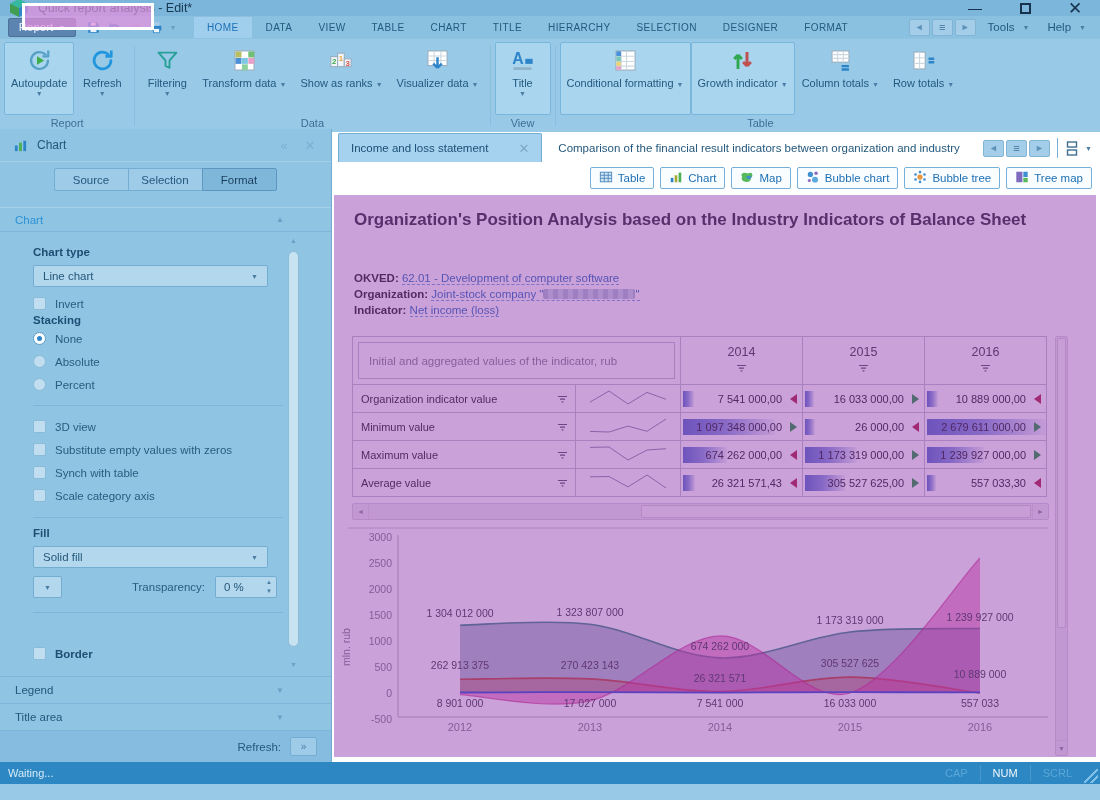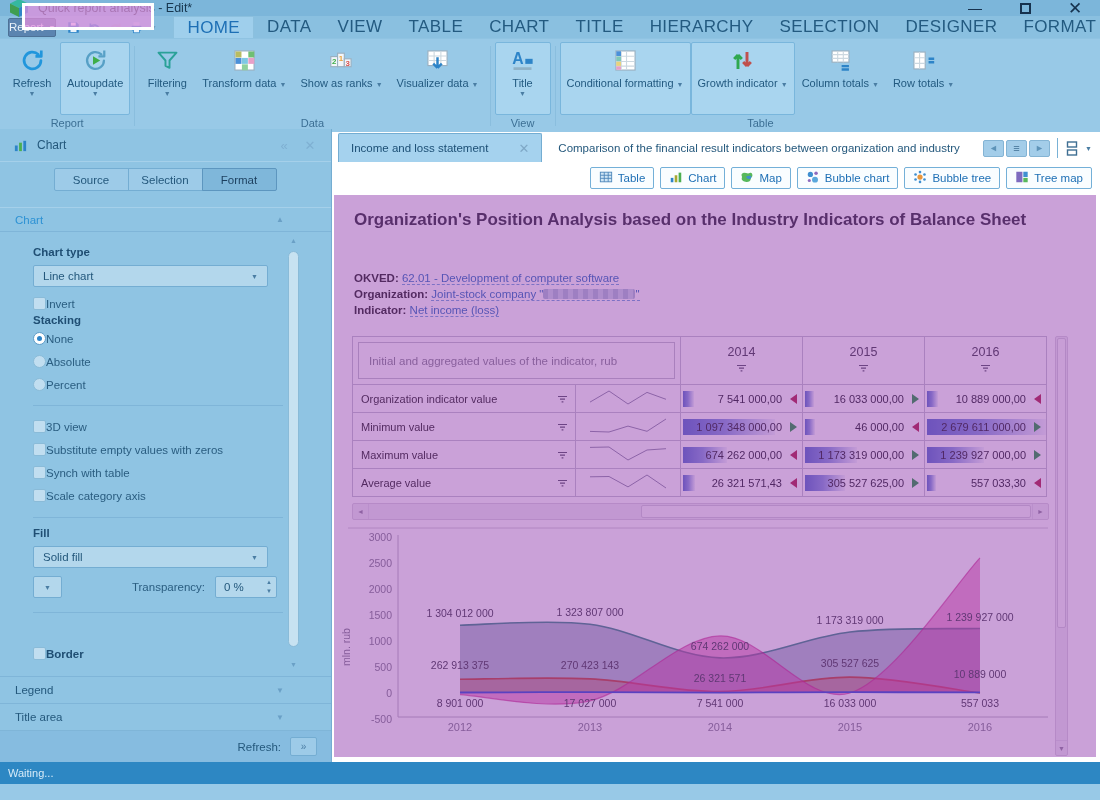--- a/index.html
+++ b/index.html
@@ -15,21 +15,21 @@
 .max-glyph{width:11px;height:11px;border:2px solid #16324e}
 
 .tabrow{height:23px;background:#8ac0e0;display:flex;align-items:center;border-bottom:1px solid #8fc3e2}
 .report-btn{margin-left:8px;width:68px;height:19px;background:#5b84b0;border:1px solid #4d7196;border-radius:2px;color:#e9f2f9;font-size:11.5px;display:flex;align-items:center;justify-content:center;gap:5px}
 .dd{font-size:7px;color:inherit}
 .qa{display:flex;align-items:center;margin-left:7px}
 .qa-btn{width:21px;height:19px;display:flex;align-items:center;justify-content:center}
 .qa-btn svg{width:15px;height:15px}
 .qa-dd{width:12px;color:#6f9cbd;font-size:7px;text-align:center}
 .ribbon-tabs{display:flex;margin-left:14px;height:100%}
-.r-tab{padding:0 13px;display:flex;align-items:center;font-size:17px;color:#235a80;letter-spacing:.4px}
+.r-tab{padding:0 13px;display:flex;align-items:center;font-size:10px;color:#235a80;letter-spacing:.4px}
 .r-tab.active{background:#9fcfec;color:#1d6fb5;border:1px solid #8cc0de;border-bottom:none}
 .tabrow-right{margin-left:auto;display:flex;align-items:center;gap:6px;margin-right:8px}
 .nav3{display:flex;gap:2px}
 .nav-btn{width:21px;height:17px;border:1px solid #84b4d4;background:#a3cde9;border-radius:2px;display:flex;align-items:center;justify-content:center;font-size:9px;color:#5d93b8}
 .nav-btn.mid{color:#3f6f93;font-size:11px}
 .menu-label{font-size:11.5px;color:#235a80;display:flex;gap:8px;align-items:center;padding:0 6px}
 .menu-label .dd{color:#4a7da3}
 
 .ribbon{height:90px;background:#98c9e7;display:flex;padding:2px 2px 0 4px}
 .rb-group{display:flex;flex-direction:column}
@@ -53,21 +53,21 @@
 .sp-tabs{position:absolute;top:39px;left:0;right:0;display:flex;justify-content:center}
 .sp-tab{width:75px;height:23px;border:1px solid #74add2;margin-left:-1px;display:flex;align-items:center;justify-content:center;font-size:11.5px;color:#24587c;background:#9dcbe8}
 .sp-tab:first-child{border-radius:2px 0 0 2px}
 .sp-tab:last-child{border-radius:0 2px 2px 0}
 .sp-tab.active{background:#7fb7da;border-color:#5d96bf;color:#1c3f5e}
 .sp-section-h{position:absolute;top:78px;left:0;right:0;height:25px;border-top:1px solid #a5d0ea;border-bottom:1px solid #7fb5d8;display:flex;align-items:center;padding:0 15px 0 15px;color:#2d92d4;font-size:11.5px}
 .sp-section-h .arr{margin-left:auto;margin-right:32px;color:#6aa0c6;font-size:8px}
 .sp-label-bold{position:absolute;left:33px;font-weight:bold;font-size:11.5px;color:#1f4e73}
 .sp-dd{position:absolute;left:33px;width:235px;height:22px;border:1px solid #74add2;border-radius:2px;background:rgba(255,255,255,.32);display:flex;align-items:center;padding:0 9px;font-size:11.5px;color:#24587c}
 .sp-dd .dd{margin-left:auto;color:#4a7da3}
-.sp-item{height:23px;display:flex;align-items:center;font-size:11.5px;color:#2a5d80}
+.sp-item{height:23px;display:flex;align-items:center;gap:9px;font-size:11.5px;color:#2a5d80}
 .cbox{width:13px;height:13px;border:1px solid #8abbd8;background:rgba(255,255,255,.45);border-radius:2px;flex:none}
 .rdot{width:13px;height:13px;border:1px solid #8abbd8;background:rgba(255,255,255,.45);border-radius:50%;position:relative;flex:none}
 .rdot.sel{background:#fff;border-color:#5d9cc8}
 .rdot.sel::after{content:"";position:absolute;inset:3px;border-radius:50%;background:#2d84c8}
 .sp-hr{position:absolute;left:33px;width:250px;height:1px;background:#7fb5d8}
 .mini-dd{position:absolute;left:33px;width:29px;height:22px;border:1px solid #74add2;border-radius:2px;background:rgba(255,255,255,.32);display:flex;align-items:center;justify-content:center;color:#4a7da3}
 .transp-label{position:absolute;left:100px;width:105px;text-align:right;font-size:11.5px;color:#2a5d80}
 .spinner{position:absolute;left:215px;width:62px;height:22px;border:1px solid #74add2;border-radius:2px;background:rgba(255,255,255,.32);display:flex;align-items:center;font-size:11.5px;color:#24587c;padding-left:8px}
 .spin-arrows{position:absolute;right:4px;top:1px;display:flex;flex-direction:column;font-size:6px;color:#4a7da3;line-height:9px}
 .sp-bottomrow{position:absolute;left:0;right:0;height:27px;border-top:1px solid #7fb5d8;display:flex;align-items:center;padding:0 15px;font-size:11.5px;color:#24587c}
@@ -212,35 +212,35 @@
       <div class="menu-label">
           <span>Help</span>
           <span class="dd">▼</span>
         </div>
     </div>
   </div>
 
   <div class="ribbon" id="ribbonGroups">
       <div class="rb-group">
         <div class="rb-buttons">
-          <div class="rb-btn">
-            <span class="rb-icon"><svg viewBox="0 0 24 24">
-                <path d="M19.5 12a7.5 7.5 0 1 1-2.3-5.4" fill="none" stroke="#2196dc" stroke-width="2.4" stroke-linecap="round"></path>
-                <path d="M19.8 3.2v5.2h-5.2" fill="none" stroke="#2196dc" stroke-width="2.4" stroke-linejoin="round"></path>
-              </svg></span>
-            <span class="rb-label">Refresh</span>
-            <span class="rb-dd">▼</span>
-          </div>
           <div class="rb-btn pressed">
             <span class="rb-icon"><svg viewBox="0 0 24 24">
                 <path d="M19.5 12a7.5 7.5 0 1 1-2.3-5.4" fill="none" stroke="#57a0c6" stroke-width="2" stroke-linecap="round"></path>
                 <path d="M19.8 3.2v5.2h-5.2" fill="none" stroke="#57a0c6" stroke-width="2" stroke-linejoin="round"></path>
                 <path d="M9.8 8.2l6.4 3.8-6.4 3.8z" fill="#3fae49"></path>
               </svg></span>
             <span class="rb-label">Autoupdate</span>
+            <span class="rb-dd">▼</span>
+          </div>
+          <div class="rb-btn">
+            <span class="rb-icon"><svg viewBox="0 0 24 24">
+                <path d="M19.5 12a7.5 7.5 0 1 1-2.3-5.4" fill="none" stroke="#2196dc" stroke-width="2.4" stroke-linecap="round"></path>
+                <path d="M19.8 3.2v5.2h-5.2" fill="none" stroke="#2196dc" stroke-width="2.4" stroke-linejoin="round"></path>
+              </svg></span>
+            <span class="rb-label">Refresh</span>
             <span class="rb-dd">▼</span>
           </div>
         </div>
         <div class="rb-glabel">Report</div>
       </div>
       <div class="rb-sep"></div>
       <div class="rb-group">
         <div class="rb-buttons">
           <div class="rb-btn">
             <span class="rb-icon"><svg viewBox="0 0 24 24">
@@ -580,21 +580,21 @@
                 <td class="val-td"><span class="dbar" style="width:11px"></span><span class="vtext">10 889 000,00</span><span class="tri down"></span></td>
               </tr>
               <tr>
                 <td class="name-td">Minimum value<span class="name-fico"><svg width="11" height="9" viewBox="0 0 11 9">
                       <path d="M1 1.5h9M3 4.2h5M4.6 6.9h1.8" stroke="#606070" stroke-width="1.2" fill="none"></path>
                     </svg></span></td>
                 <td class="spark-td"><svg width="88" height="20">
                     <polyline points="6,16.4 25,17.0 44,11.1 63,16.3 82,4.0" fill="none" stroke="#9595ac" stroke-width="1"></polyline>
                   </svg></td>
                 <td class="val-td"><span class="dbar" style="width:92px"></span><span class="vtext">1 097 348 000,00</span><span class="tri up"></span></td>
-                <td class="val-td"><span class="dbar" style="width:10px"></span><span class="vtext">46 000,00</span><span class="tri down"></span></td>
+                <td class="val-td"><span class="dbar" style="width:10px"></span><span class="vtext">26 000,00</span><span class="tri down"></span></td>
                 <td class="val-td"><span class="dbar" style="width:119px"></span><span class="vtext">2 679 611 000,00</span><span class="tri up"></span></td>
               </tr>
               <tr>
                 <td class="name-td">Maximum value<span class="name-fico"><svg width="11" height="9" viewBox="0 0 11 9">
                       <path d="M1 1.5h9M3 4.2h5M4.6 6.9h1.8" stroke="#606070" stroke-width="1.2" fill="none"></path>
                     </svg></span></td>
                 <td class="spark-td"><svg width="88" height="20">
                     <polyline points="6,4.4 25,4.0 44,17.0 63,7.0 82,5.7" fill="none" stroke="#9595ac" stroke-width="1"></polyline>
                   </svg></td>
                 <td class="val-td"><span class="dbar" style="width:44px"></span><span class="vtext">674 262 000,00</span><span class="tri down"></span></td>
@@ -668,14 +668,22 @@
           <div class="vs-btn">▼</div>
         </div>
 
         <div class="magenta-overlay"></div>
       </div>
     </div>
   </div>
 
   <div class="statusbar">
     <span>Waiting...</span>
+    <div class="sb-right" id="sbRight">
+        <div class="sb-item">CAP</div>
+        <div class="sb-sep"></div>
+        <div class="sb-item on">NUM</div>
+        <div class="sb-sep"></div>
+        <div class="sb-item">SCRL</div>
+        <div class="grip"></div>
+      </div>
   </div>
 </div>
 
 </body></html>

